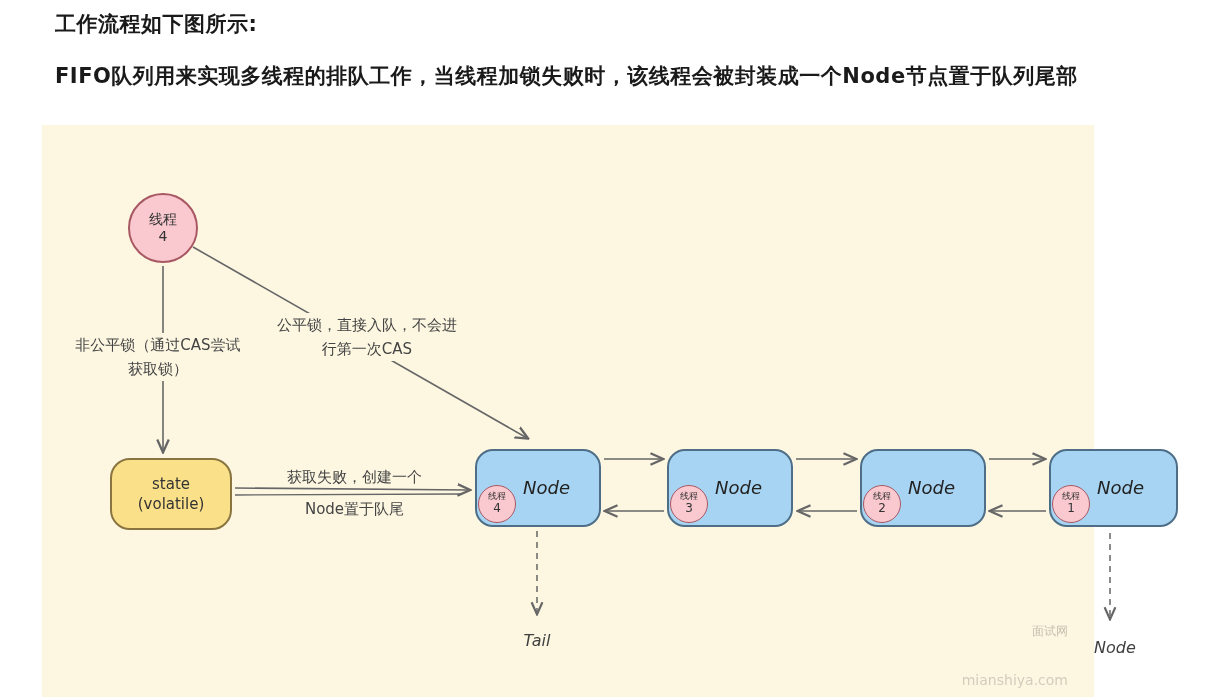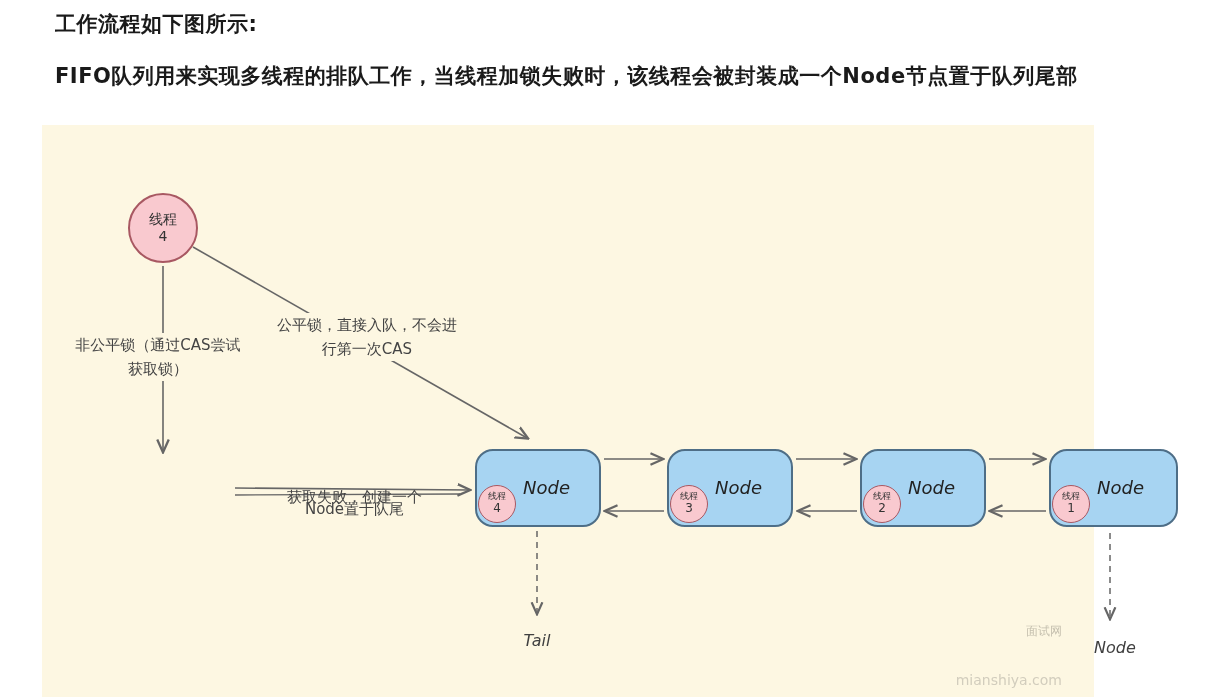--- a/index.html
+++ b/index.html
@@ -25,21 +25,21 @@
                border-radius:20px; background:#fae189; border:2px solid #8a7540;
                display:flex; flex-direction:column; align-items:center; justify-content:center;
                font-size:15px; color:#333; line-height:1.35; }
 
   
   .annotation { position:absolute; font-size:15px; color:#444; text-align:center;
                 line-height:1.6; white-space:nowrap; }
   .annotation span { display:inline-block; background:#fdf7e2; padding:0 3px; }
   .ann-unfair { left:26px;  top:208px; width:180px; }
   .ann-fair   { left:215px; top:188px; width:220px;text-decoration:underline; }
-  .ann-fail-1 { left:230px; top:340px; width:165px;margin-top:20px; }
+  .ann-fail-1 { left:230px; top:340px; width:165px; }
   .ann-fail-2 { left:230px; top:372px; width:165px; }
   .ann-fail-1 span, .ann-fail-2 span { background:transparent; }
 
   
   .node { position:absolute; top:324px; width:126px; height:78px;
           border-radius:18px; background:#a7d4f2; border:2px solid #4e6e87; }
   .node-label { position:absolute; left:46px; top:26px; font-size:18px;
                 font-style:italic; color:#222; }
   .mini-circle { position:absolute; left:1px; top:34px; width:38px; height:38px;
                  border-radius:50%; background:#f9c9cf; border:1.5px solid #a85862;
@@ -48,21 +48,21 @@
   .mini-top { font-size:9px; }
   .mini-num { font-size:12px; }
 
   
   .ptr-label { position:absolute; font-size:16px; font-style:italic; color:#404040;
                text-align:center; width:60px; }
   .tail-label { left:465px; top:506px; }
   .head-label { left:1043px; top:513px; }
 
   
-  .watermark { position:absolute; right:32px; bottom:8px; text-align:right;
+  .watermark { position:absolute; right:26px; bottom:8px; text-align:right;
                color:#c4bfae; line-height:1.3; }
   .watermark .wm-1 { font-size:12px; display:block; }
   .watermark .wm-2 { font-size:14px; display:block; color:#d2cdbd;margin-top:31px; }
 </style>
 </head>
 <body>
 
 <div class="heading heading-1">工作流程如下图所示:</div>
 <div class="heading heading-2">FIFO队列用来实现多线程的排队工作，当线程加锁失败时，该线程会被封装成一个Node节点置于队列尾部</div>
 
@@ -110,20 +110,24 @@
     <span>行第一次CAS</span>
   </div>
 
   <div class="annotation ann-fail-1">
     <span>获取失败，创建一个</span>
   </div>
   <div class="annotation ann-fail-2">
     <span>Node置于队尾</span>
   </div>
 
+  <div class="state-box">
+    <span>state</span>
+    <span>(volatile)</span>
+  </div>
 
   <div class="node" style="left:433px">
     <span class="node-label">Node</span>
     <div class="mini-circle">
       <span class="mini-top">线程</span>
       <span class="mini-num">4</span>
     </div>
   </div>
 
   <div class="node" style="left:625px">

